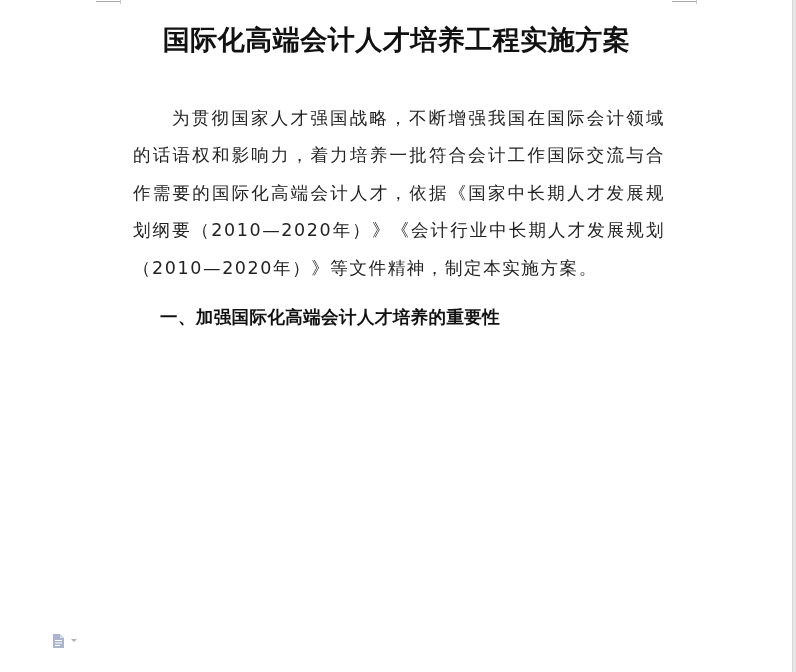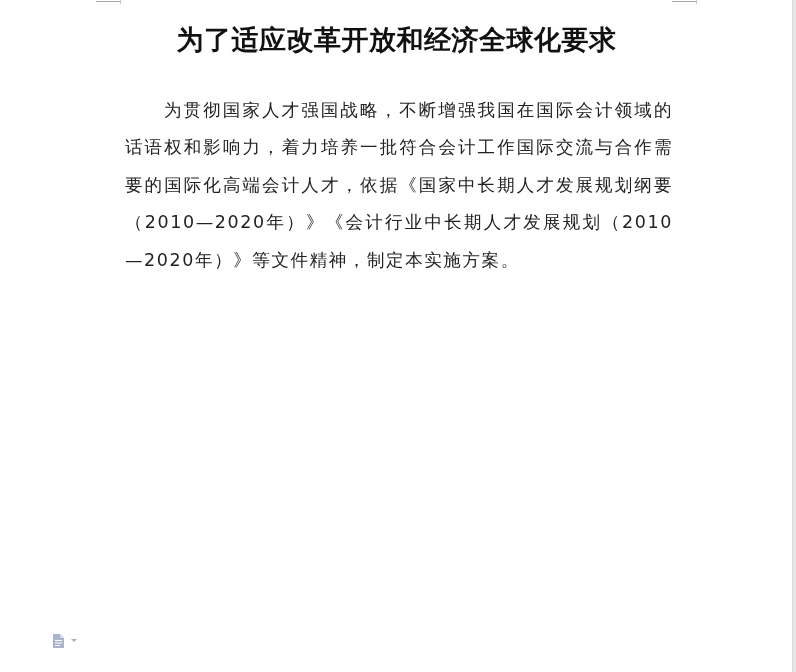--- a/index.html
+++ b/index.html
@@ -27,21 +27,21 @@
     font-weight: bold; font-size: 27px; line-height: 40px;
     color: #111111; letter-spacing: 0.5px;
   }
   .body-text {
     position: absolute; left: 121px; width: 556px; top: 88px;
     font-size: 17.5px; line-height: 37.4px; color: #222222;
     font-family: "DejaVu Sans", "Liberation Sans", sans-serif;
     letter-spacing: 1.6px;
     text-align: justify;
   }
-  .para { margin: 4px; text-indent: 39px; }
+  .para { margin: 12px; text-indent: 39px; }
   .heading {
     margin: 0; text-indent: 39px;
     font-weight: bold; color: #111111; letter-spacing: 0.4px;
     font-family: "DejaVu Sans", "Liberation Sans", sans-serif;
   }
   .doc-icon-wrap { position: absolute; left: 53px; top: 634px; width: 30px; height: 16px; }
   .doc-icon { position: absolute; left: 0; top: 0; width: 11px; height: 14px; }
   .dropdown-caret { position: absolute; left: 18px; top: 5px; width: 0; height: 0;
     border-left: 3px solid transparent; border-right: 3px solid transparent; border-top: 3px solid #b0b0b0; }
 </style>
@@ -51,24 +51,25 @@
 <div class="page">
   <div class="corner corner-left">
     <div class="h"></div>
     <div class="v"></div>
   </div>
   <div class="corner corner-right">
     <div class="h"></div>
     <div class="v"></div>
   </div>
 
-  <h1 class="title">为了适应改革开放和经济全球化要求</h1>
+  <h1 class="title">国际化高端会计人才培养工程实施方案</h1>
 
   <div class="body-text">
     <p class="para">为贯彻国家人才强国战略，不断增强我国在国际会计领域的话语权和影响力，着力培养一批符合会计工作国际交流与合作需要的国际化高端会计人才，依据《国家中长期人才发展规划纲要（2010—2020年）》《会计行业中长期人才发展规划（2010—2020年）》等文件精神，制定本实施方案。</p>
+    <p class="heading">一、加强国际化高端会计人才培养的重要性</p>
   </div>
 
   <div class="doc-icon-wrap">
     <svg class="doc-icon" viewBox="0 0 11 14" width="11" height="14">
       <path d="M0 0 H7 L11 4 V14 H0 Z" fill="#aab4cc"></path>
       <path d="M7 0 V4 H11" fill="#d4dbe8"></path>
       <rect x="2" y="6" width="7" height="1" fill="#ffffff"></rect>
       <rect x="2" y="8.5" width="7" height="1" fill="#ffffff"></rect>
       <rect x="2" y="11" width="5" height="1" fill="#ffffff"></rect>
     </svg>

